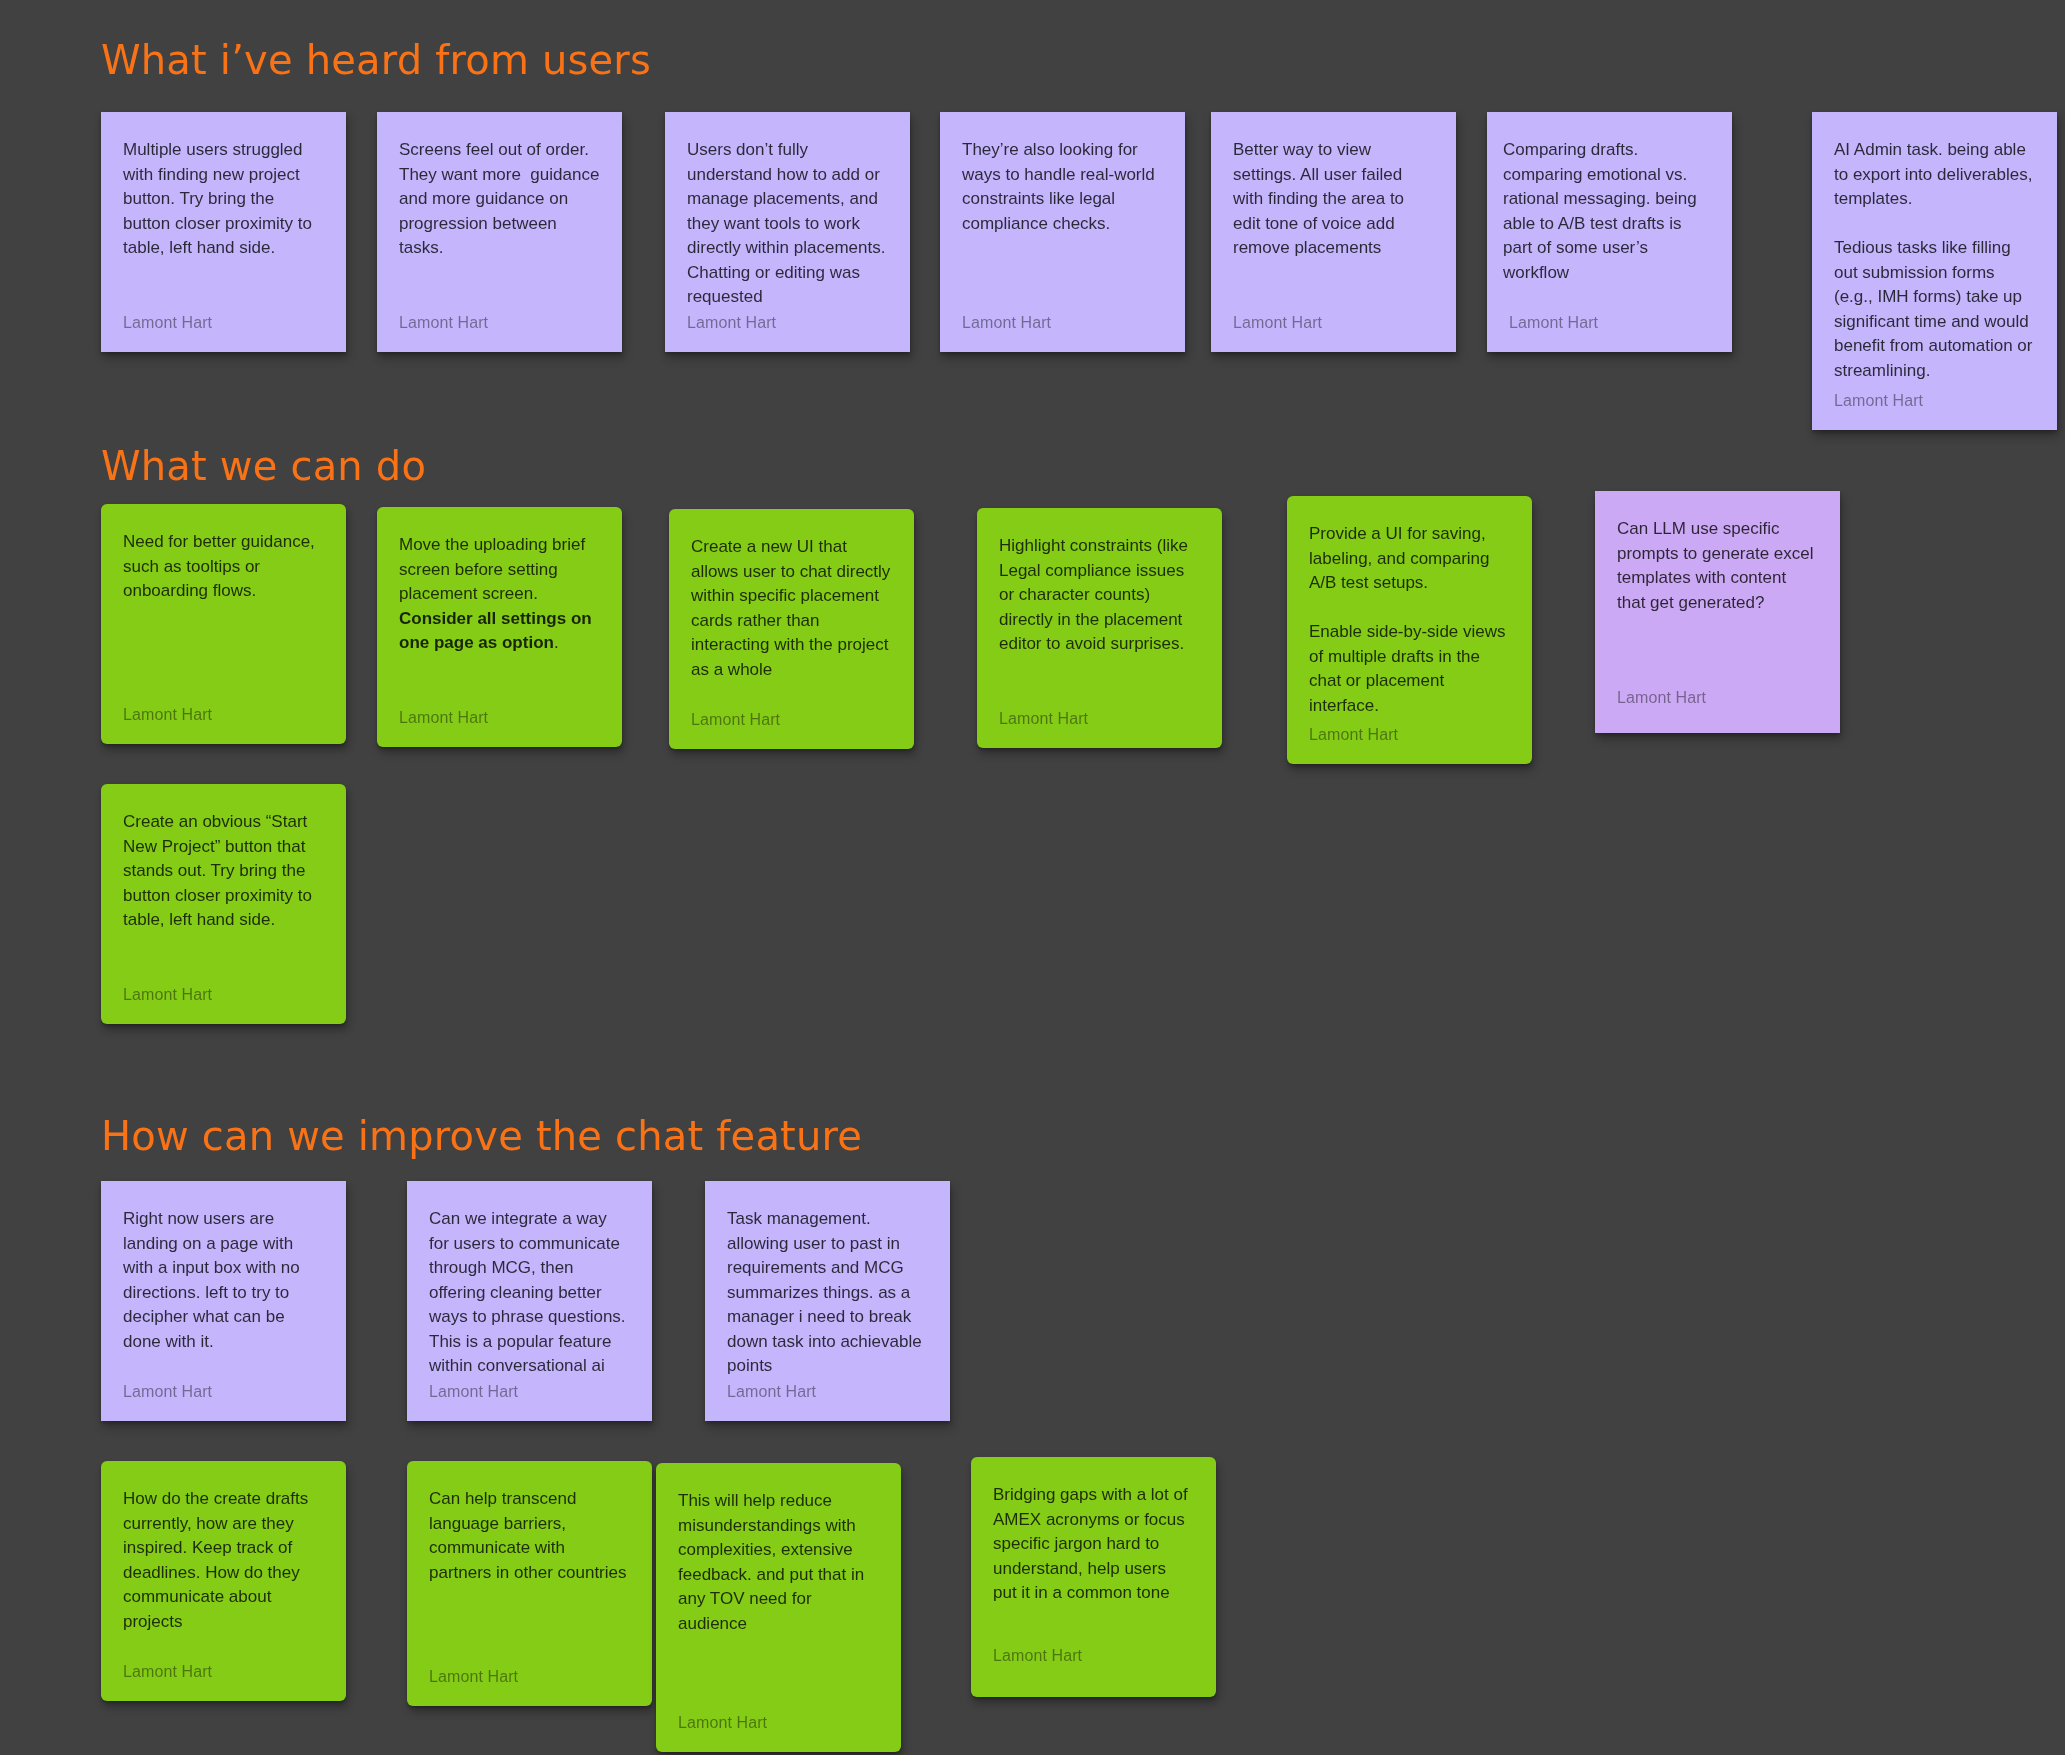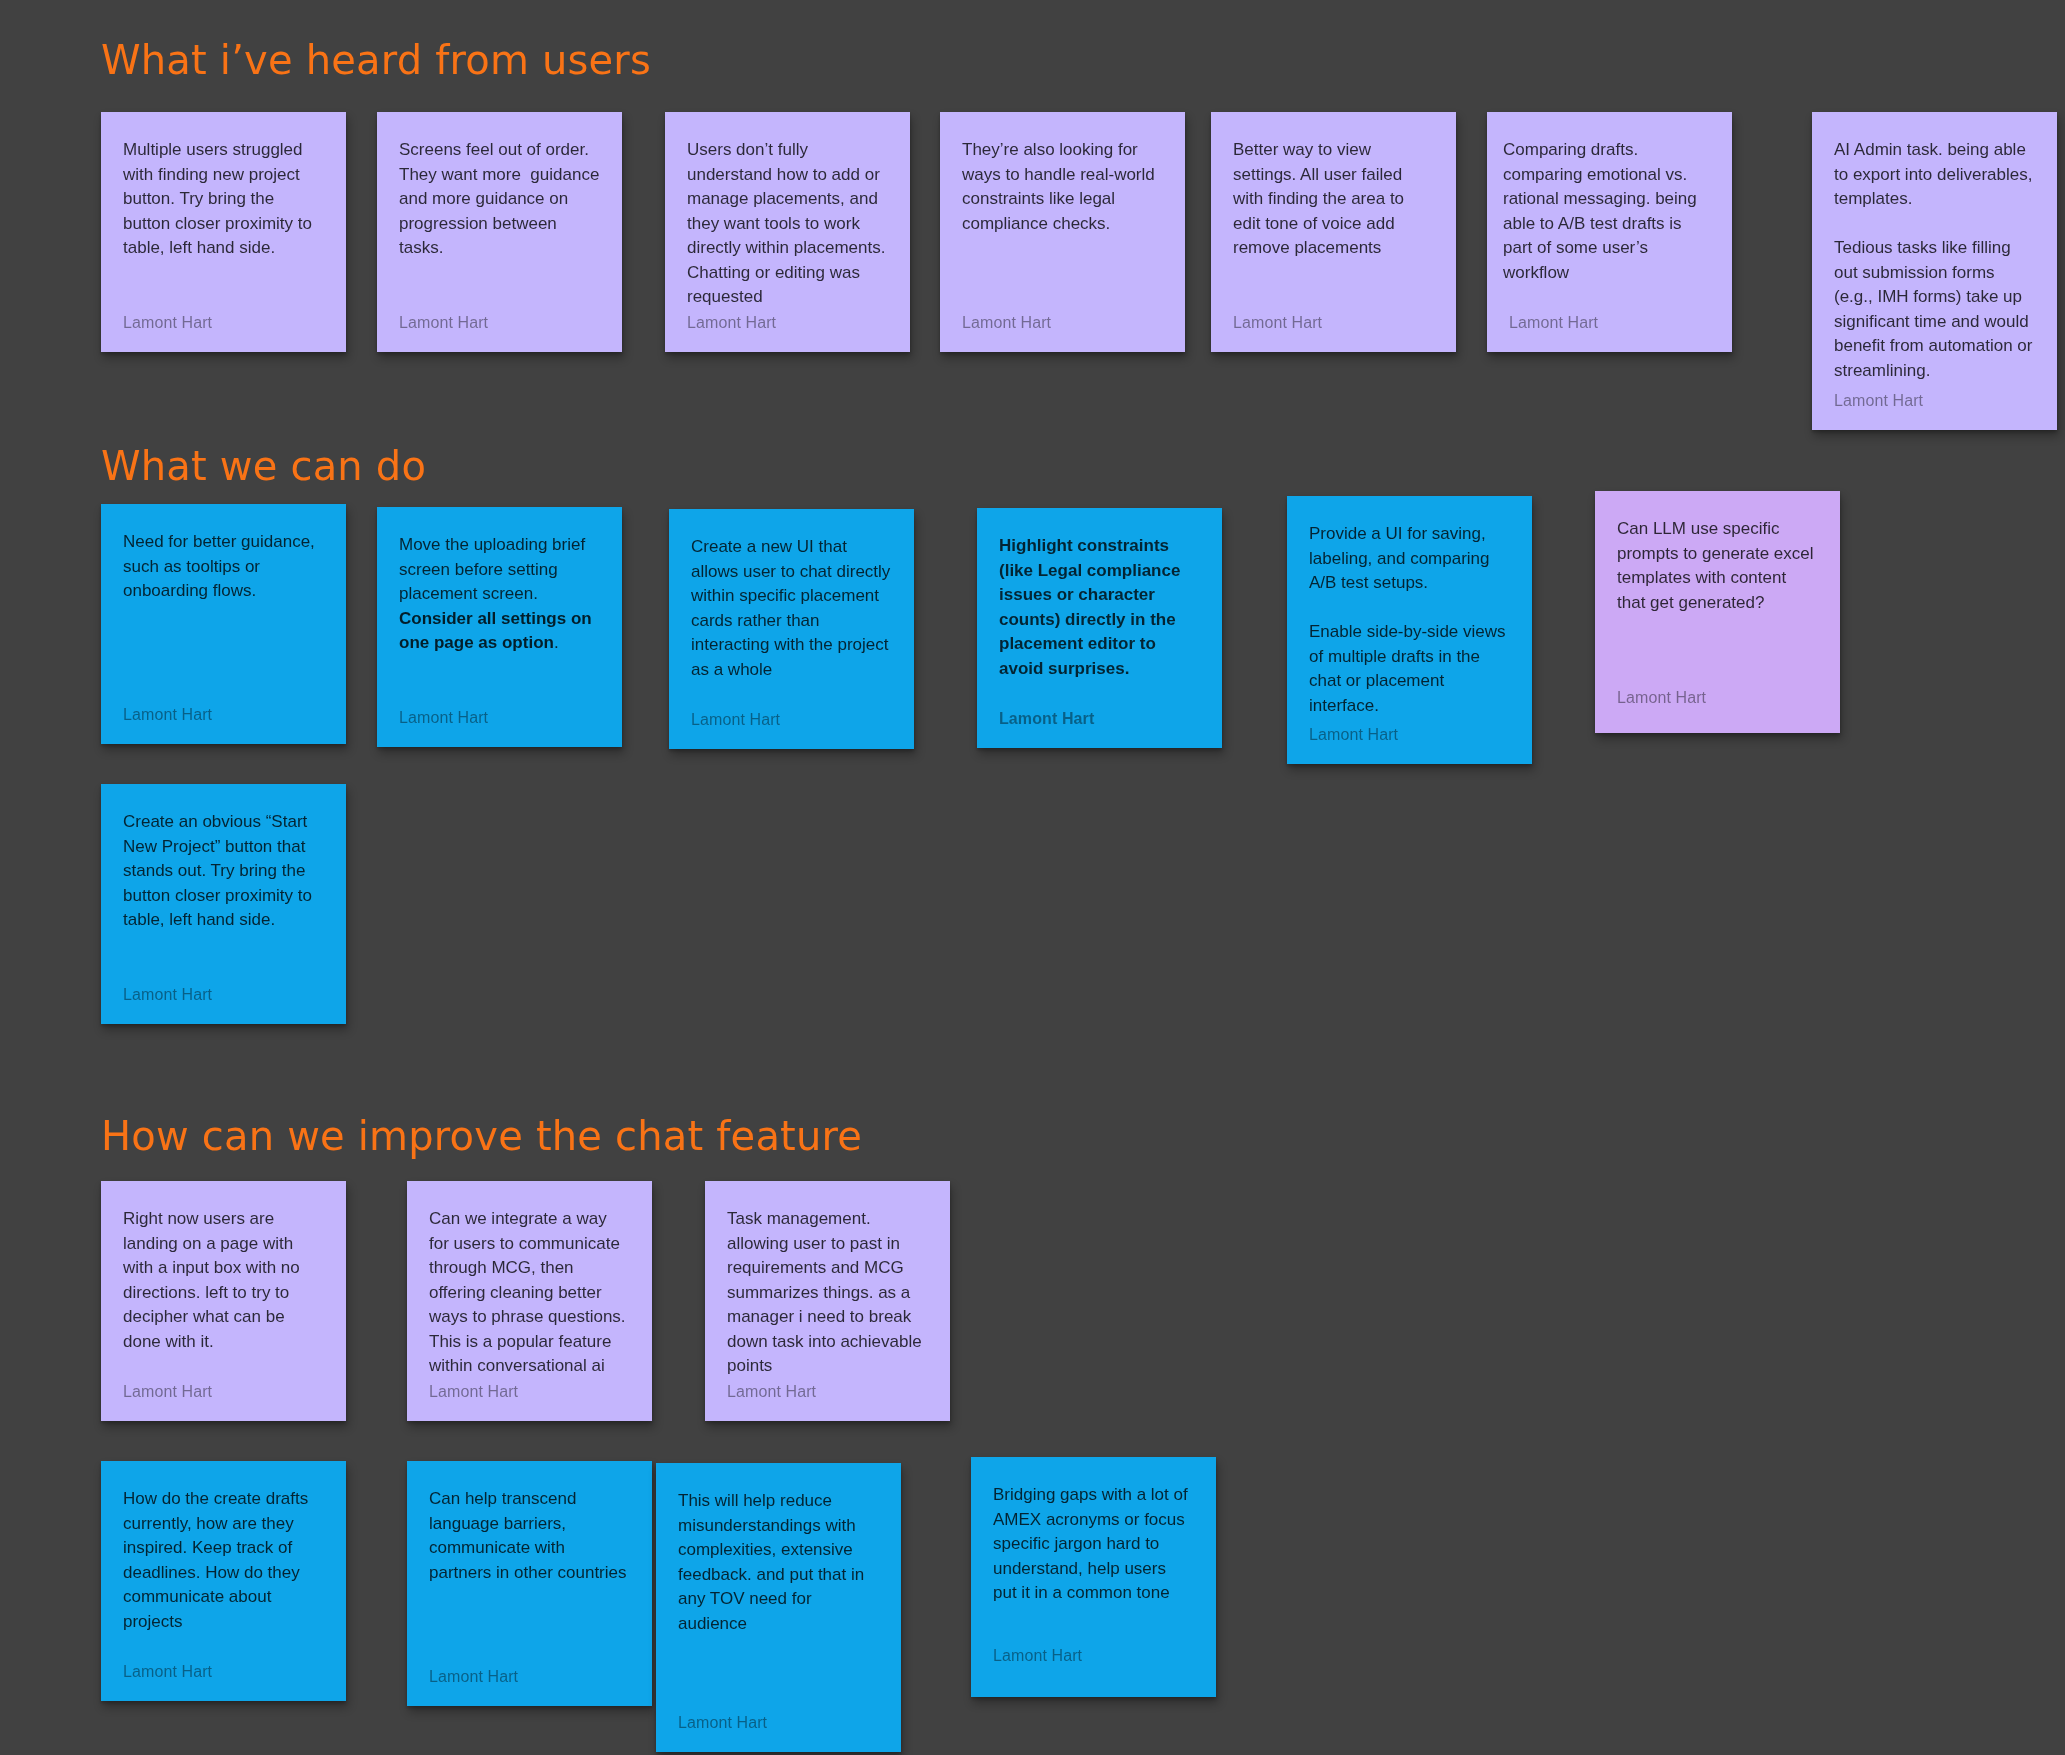--- a/index.html
+++ b/index.html
@@ -23,21 +23,21 @@
   }
   .note{
     position:absolute;
     width:245px;
     min-height:240px;
     box-sizing:border-box;
     padding:26px 22px 44px 22px;
     box-shadow:2px 6px 9px rgba(0,0,0,0.30), 0 2px 3px rgba(0,0,0,0.22);
   }
   .note.orange{background:#c4b5fd;}
-  .note.green{background:#0ea5e9;}
+  .note.green{background:#84cc16;border-radius:6px;}
   .note.purple{background:#cca9f5;}
   .note-text{
     font-size:17px;
     line-height:24.5px;
     color:rgba(0,0,0,0.78);
     white-space:pre-wrap;
     word-wrap:break-word;
   }
   .note-text strong{font-weight:700;color:rgba(0,0,0,0.82);}
   .note-author{
@@ -94,21 +94,21 @@
     <div class="note-author">Lamont Hart</div>
   </div>
   <div class="note green" style="left:377px;top:507px;height:240px;">
     <div class="note-text"><span>Move the uploading brief screen before setting placement screen. </span><strong>Consider all settings on one page as option</strong><span>.</span></div>
     <div class="note-author">Lamont Hart</div>
   </div>
   <div class="note green" style="left:669px;top:509px;height:240px;">
     <div class="note-text">Create a new UI that allows user to chat directly within specific placement cards rather than interacting with the project as a whole</div>
     <div class="note-author">Lamont Hart</div>
   </div>
-  <div class="note green" style="left:977px;top:508px;height:240px;font-weight:bold;">
+  <div class="note green" style="left:977px;top:508px;height:240px;">
     <div class="note-text">Highlight constraints (like Legal compliance issues or character counts) directly in the placement editor to avoid surprises.</div>
     <div class="note-author">Lamont Hart</div>
   </div>
   <div class="note green" style="left:1287px;top:496px;height:268px;">
     <div class="note-text">Provide a UI for saving, labeling, and comparing A/B test setups.
 
 Enable side-by-side views of multiple drafts in the chat or placement interface.</div>
     <div class="note-author">Lamont Hart</div>
   </div>
   <div class="note purple" style="left:1595px;top:491px;height:242px;">

